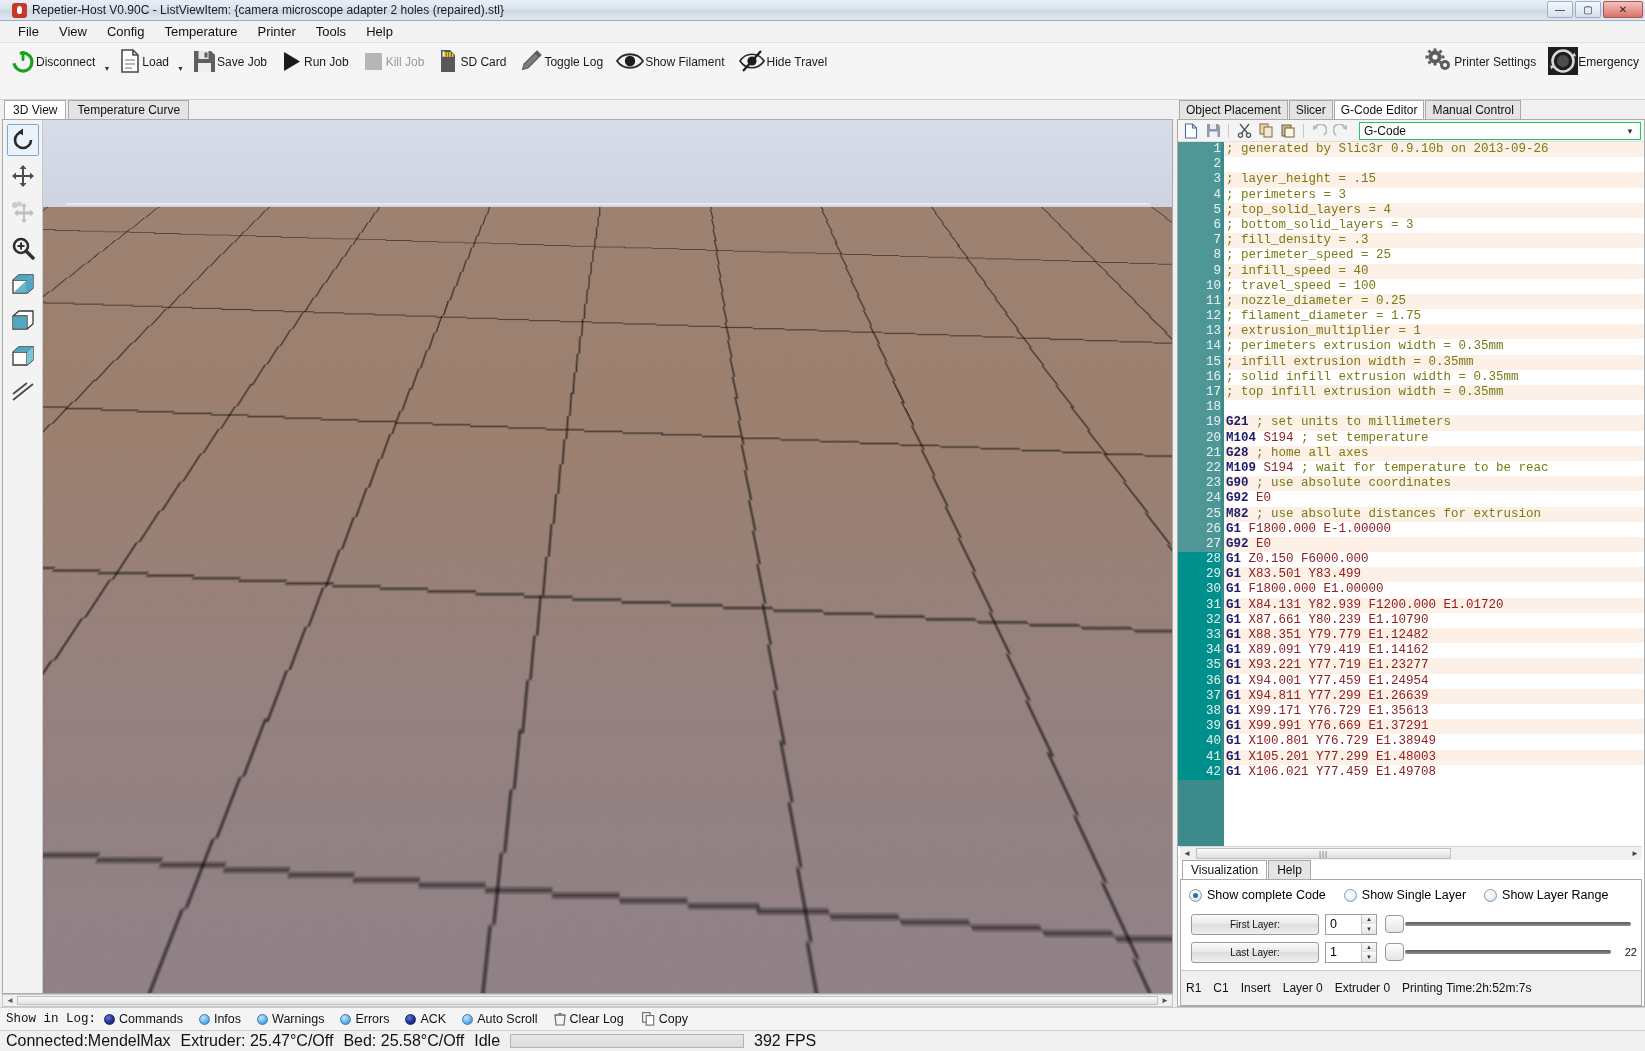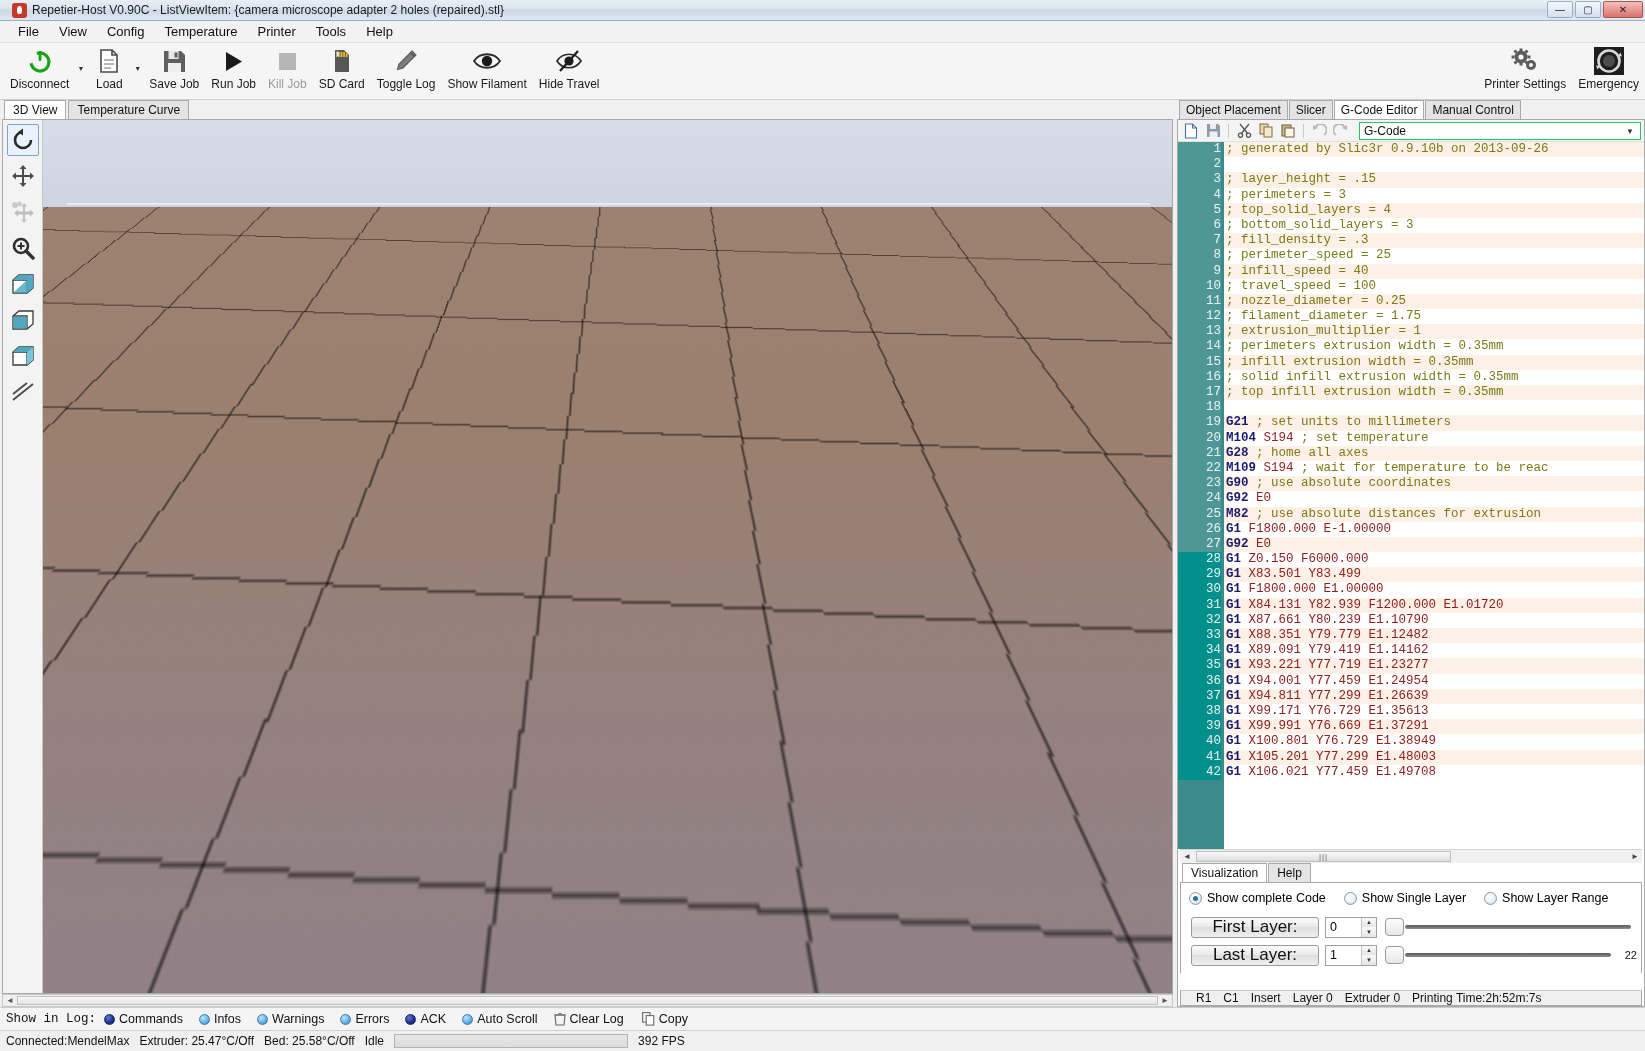--- a/index.html
+++ b/index.html
@@ -93,21 +93,21 @@
     height: 57px;
     background: #f5f5f5;
     border-bottom: 1px solid #d0d0d0;
     display: flex;
     align-items: flex-start;
     position: relative;
     padding-left: 4px;
   }
   .tbtn {
     display: flex;
-    flex-direction: column;
+    flex-direction: row;
     align-items: center;
     justify-content: flex-start;
     padding: 3px 6px 0 6px;
     min-width: 46px;
     cursor: default;
   }
   .tbtn .ti { height: 30px; display: flex; align-items: center; justify-content: center; }
   .tbtn .tl { font-size: 12px; color: #1a1a1a; white-space: nowrap; margin-top: 1px; }
   .tbtn.disabled .tl { color: #9a9a9a; }
   .tb-caret {
@@ -455,21 +455,21 @@
     display: flex; align-items: center;
     gap: 6px;
     padding: 3px 4px 3px 10px;
   }
   .lay-btn {
     width: 128px; height: 21px;
     background: linear-gradient(to bottom,#fbfbfb,#eaeaea 45%,#dedede 50%,#efefef);
     border: 1px solid #9a9a9a;
     border-radius: 3px;
     display: flex; align-items: center; justify-content: center;
-    font-size: 17px; color: #111;
+    font-size: 10px; color: #111;
     flex: none;
   }
   .num-box {
     width: 52px; height: 21px;
     border: 1px solid #a0a0a0;
     background: #fff;
     display: flex; align-items: center;
     padding-left: 4px;
     font-size: 12.5px;
     position: relative;
@@ -495,29 +495,29 @@
   }
   .knob {
     position: absolute; left: 2px; top: 2px;
     width: 19px; height: 18px;
     background: linear-gradient(to bottom,#fdfdfd,#e6e6e6);
     border: 1px solid #9b9b9b;
     border-radius: 4px;
   }
   .slider-tail { font-size: 11px; color: #111; padding-left: 2px; }
   #ed-status {
-    height: 16px;
+    height: 36px;
     border: 1px solid #a9a9a9;
     border-top: 1px solid #c9c9c9;
-    margin: 17px 2px 0 2px;
+    margin: 0 2px 0 2px;
     background: #f0f0f0;
     display: flex; align-items: center;
     font-size: 12px;
     color: #111;
-    padding-left: 15px;
+    padding-left: 5px;
     gap: 12px;
   }
 
   
   #logbar {
     height: 23px;
     background: #f4f4f4;
     border-top: 1px solid #cccccc;
     display: flex; align-items: center;
     gap: 0px;
@@ -536,21 +536,21 @@
   .cdot.on {
     background: radial-gradient(circle at 35% 30%, #5f7fd8 0%, #23308f 55%, #101a5c 100%);
     border-color: #1b2878;
   }
   .logact { display: flex; align-items: center; gap: 4px; margin-right: 18px; justify-content: space-between; }
   #statusbar {
     height: 21px;
     background: #f0f0f0;
     border-top: 1px solid #d0d0d0;
     display: flex; align-items: center;
-    font-size: 12px;
+    font-size: 16px;
     color: #111;
     padding-left: 6px;
     gap: 10px;
   }
   #progress-outer {
     width: 234px; height: 14px;
     border: 1px solid #b3b3b3;
     background: linear-gradient(to bottom,#e7e7e7,#dcdcdc);
   }
   svg { display: block; }

